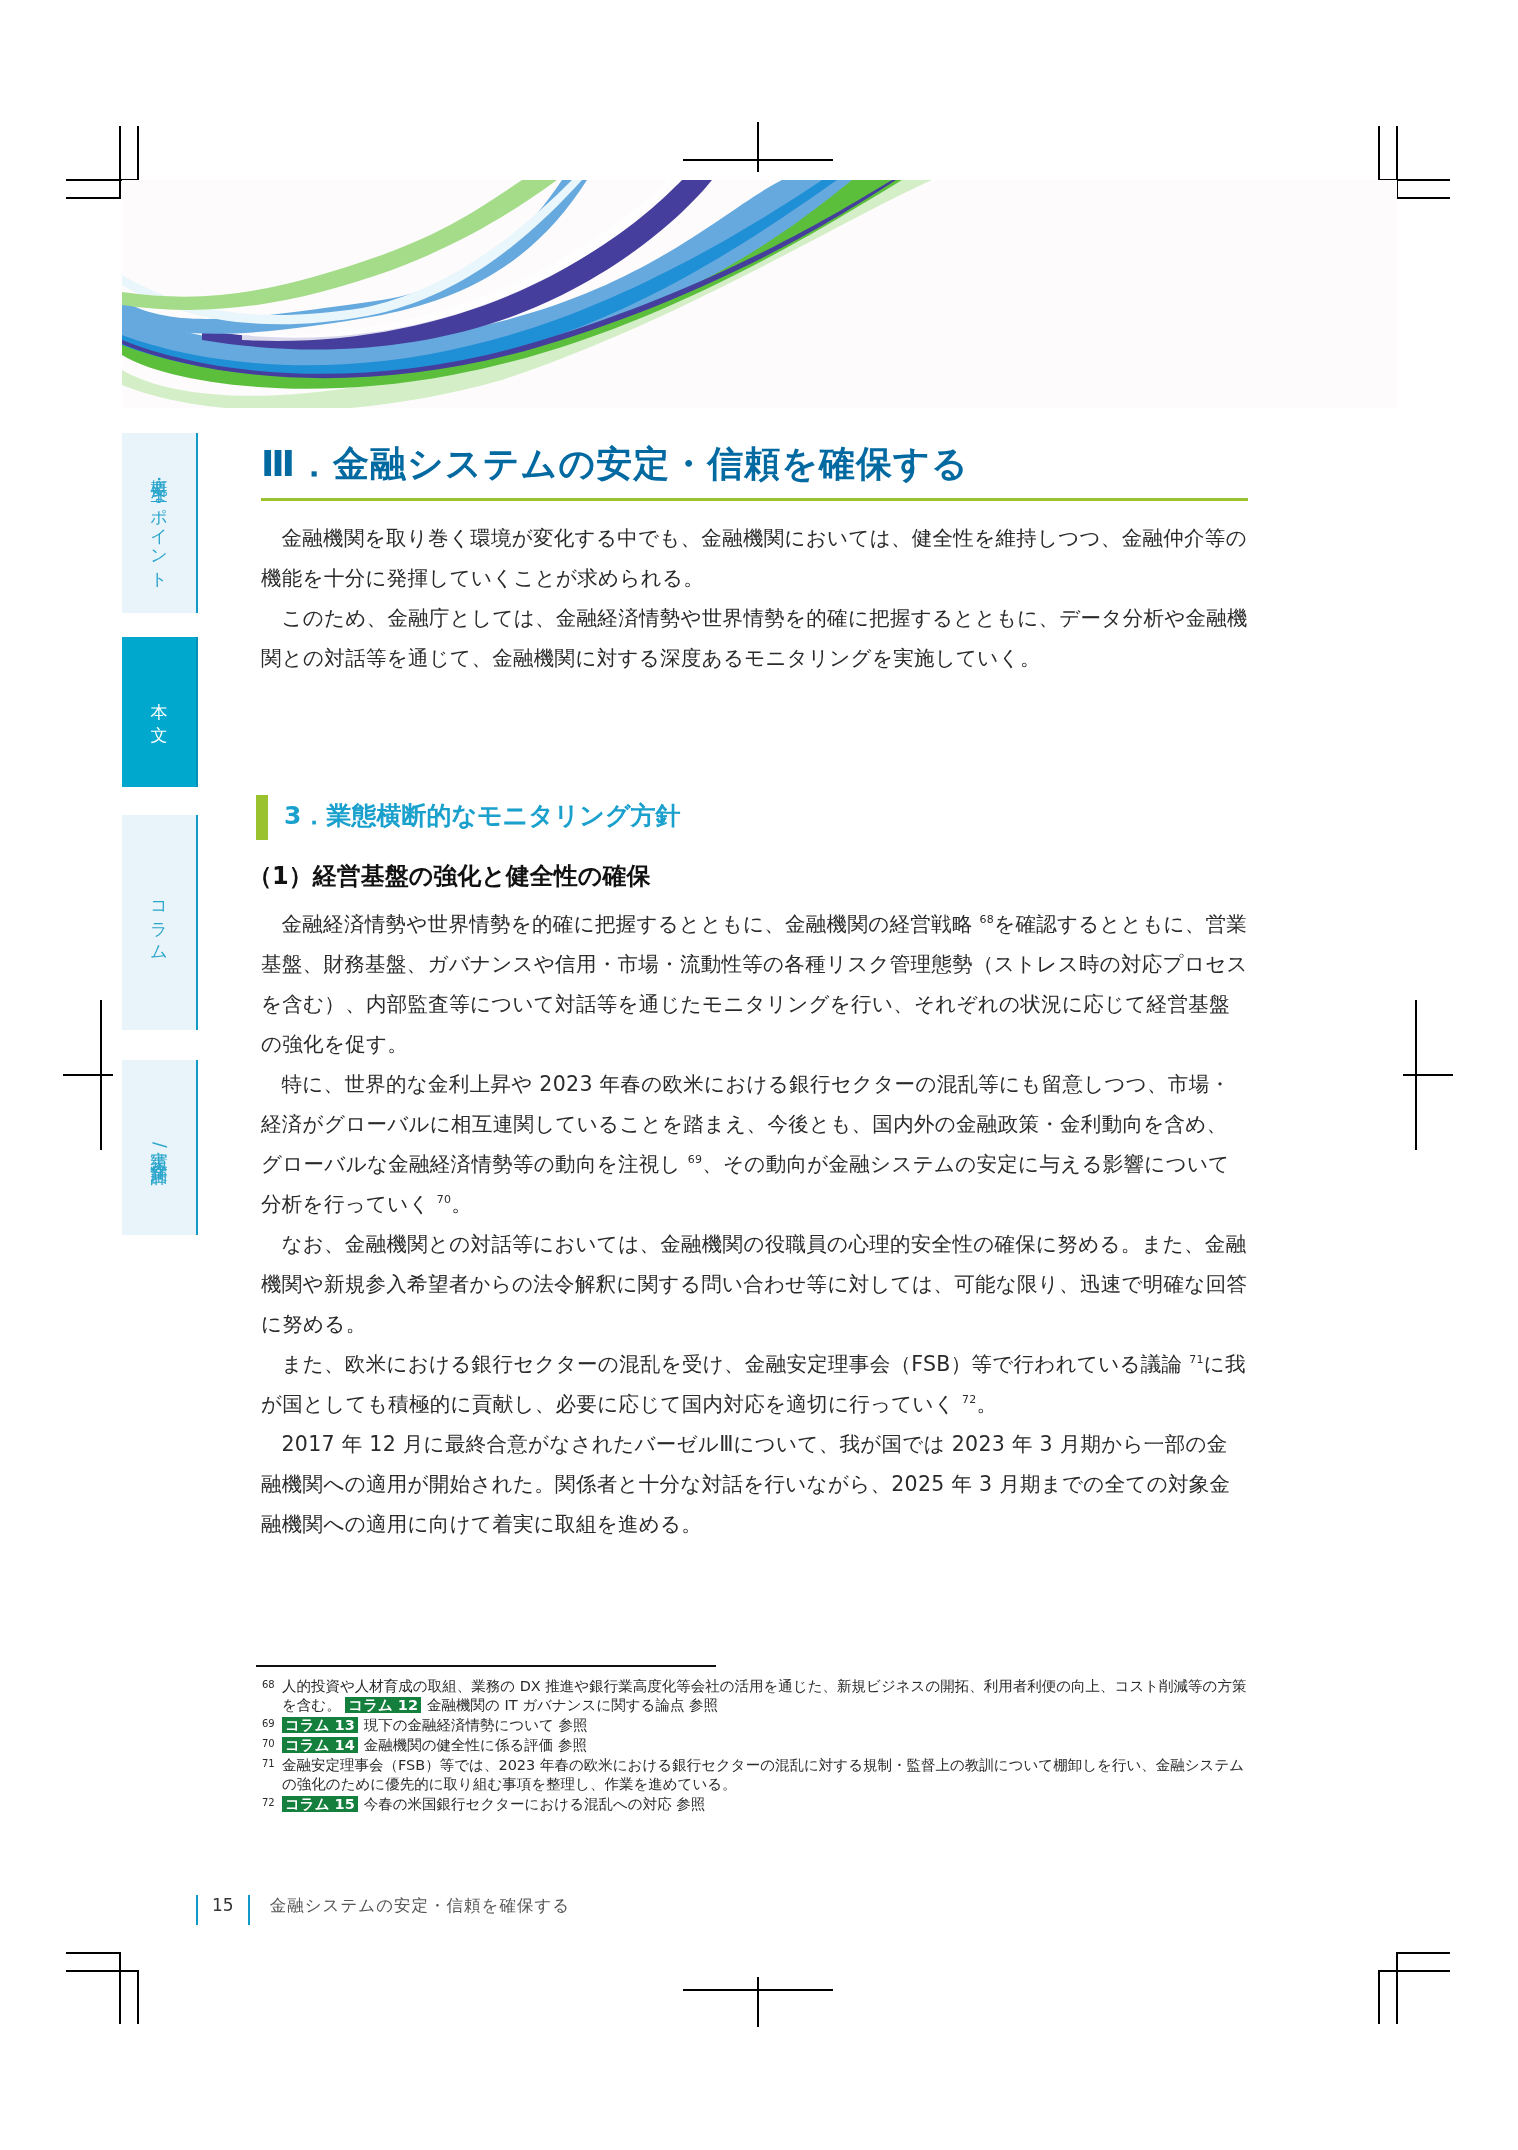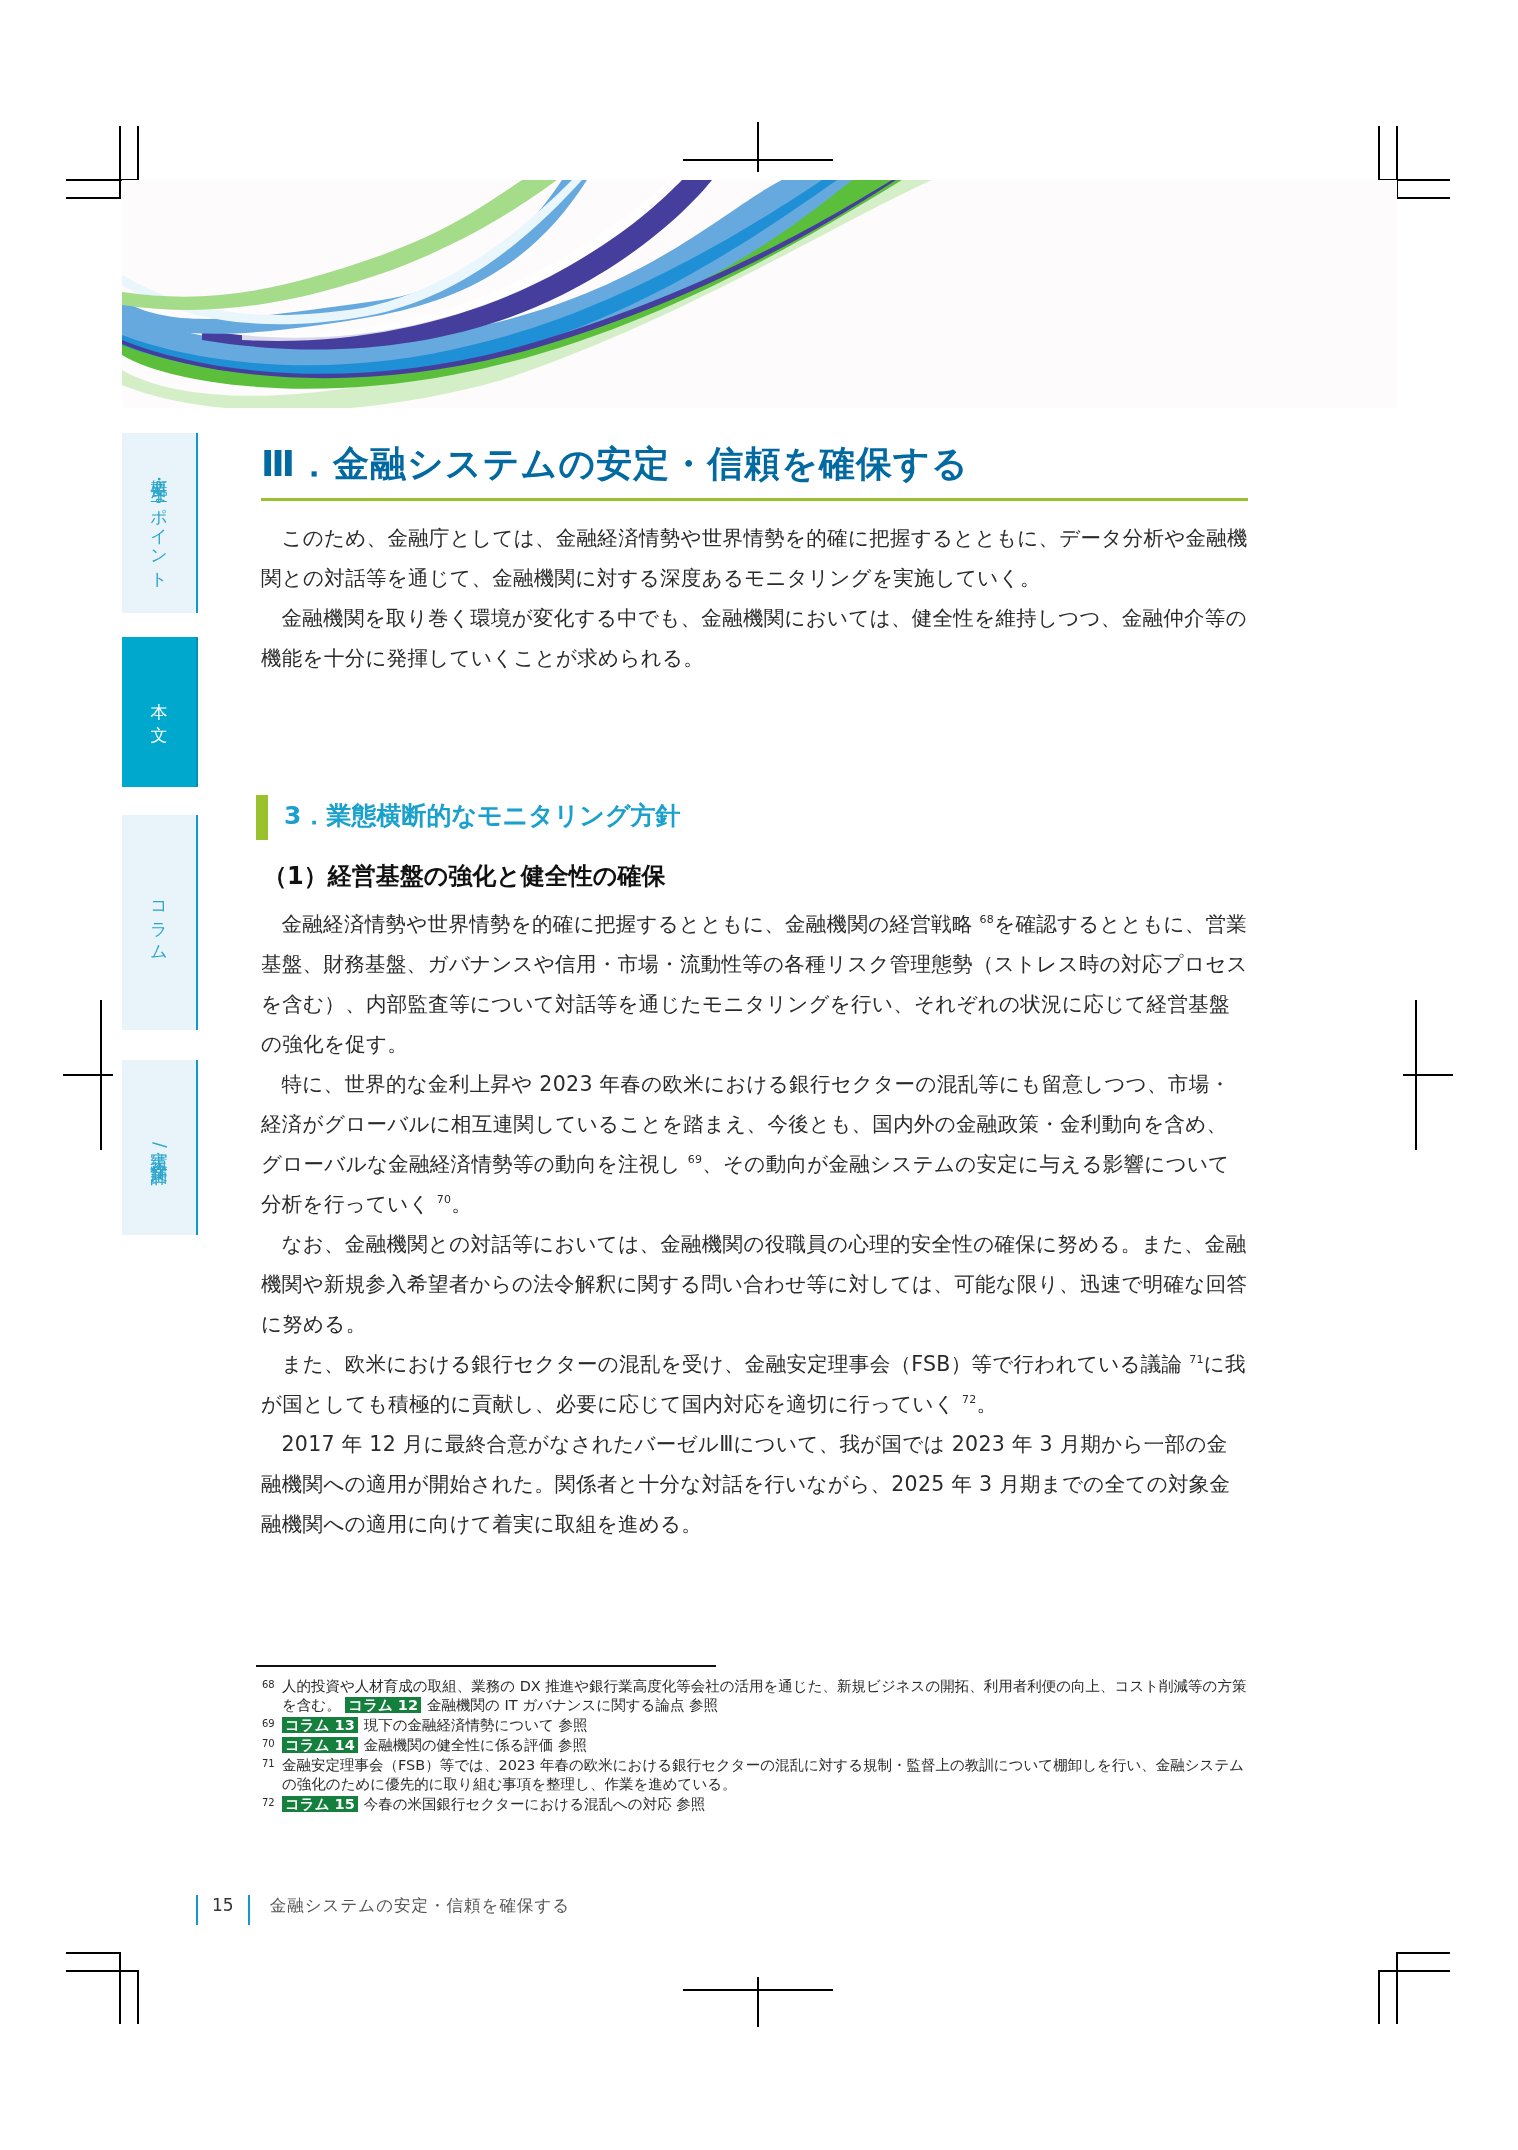--- a/index.html
+++ b/index.html
@@ -13,21 +13,21 @@
   .tab.active { background:#00a8cd; border-right-color:#0590b8; }
   .tab-label { writing-mode:vertical-rl; font-size:17px; color:#2aa5cc; letter-spacing:2px; line-height:1; }
   .tab.active .tab-label { color:#ffffff; letter-spacing:22px; }
   .title { position:absolute; left:261px; top:440px; font-size:36px; font-weight:bold; color:#0369a1; letter-spacing:1px; white-space:nowrap; }
   .title-rule { position:absolute; left:261px; top:498px; width:987px; height:3px; background:#99c22e; }
   .para { position:absolute; left:261px; width:987px; font-size:20.5px; line-height:40px; color:#2a2a2a; letter-spacing:0.3px; }
   .para p { margin:0; text-indent:1em; }
   sup { font-size:11px; vertical-align:super; line-height:0; }
   .sec-bar { position:absolute; left:256px; top:795px; width:12px; height:45px; background:#99c22e; }
   .sec-title { position:absolute; left:284px; top:799px; font-size:25px; font-weight:bold; color:#1aa0cc; white-space:nowrap; }
-  .sub-title { position:absolute; left:263px; top:860px; font-size:24px; font-weight:bold; color:#111; white-space:nowrap;text-align:right; }
+  .sub-title { position:absolute; left:248px; top:860px; font-size:24px; font-weight:bold; color:#111; white-space:nowrap;text-align:right; }
   .fn-rule { position:absolute; left:256px; top:1665px; width:460px; height:1.5px; background:#111; }
   .footnotes { position:absolute; left:262px; top:1677px; width:985px; font-size:14.5px; line-height:19px; color:#2a2a2a; }
   .fn { position:relative; padding-left:20px; margin-bottom:1px; }
   .fn-num { position:absolute; left:0; top:-2px; font-size:10px; }
   .tag { background:#15803d; color:#fff; font-weight:bold; padding:0 3px; margin-right:6px; }
   .footer { position:absolute; left:196px; top:1895px; height:30px; display:flex; font-size:17px; color:#333; }
   .footer .bar { width:2px; height:30px; background:#0f9ac8; }
   .footer .pg { padding:0 14px 0 14px; color:#333; font-size:17px; }
   .footer .ftitle { padding-left:20px; color:#555; font-size:16.5px; letter-spacing:1px; }
 </style>
@@ -101,22 +101,22 @@
   <span class="tab-label">コラム</span>
 </div>
 <div class="tab" style="top:1060px;height:175px;">
   <span class="tab-label">実績/作業計画</span>
 </div>
 
 <div class="title">Ⅲ．金融システムの安定・信頼を確保する</div>
 <div class="title-rule"></div>
 
 <div class="para" style="top:518px;">
+  <p>金融機関を取り巻く環境が変化する中でも、金融機関においては、健全性を維持しつつ、金融仲介等の機能を十分に発揮していくことが求められる。</p>
   <p>このため、金融庁としては、金融経済情勢や世界情勢を的確に把握するとともに、データ分析や金融機関との対話等を通じて、金融機関に対する深度あるモニタリングを実施していく。</p>
-  <p>金融機関を取り巻く環境が変化する中でも、金融機関においては、健全性を維持しつつ、金融仲介等の機能を十分に発揮していくことが求められる。</p>
 </div>
 
 <div class="sec-bar"></div>
 <div class="sec-title">3．業態横断的なモニタリング方針</div>
 <div class="sub-title">（1）経営基盤の強化と健全性の確保</div>
 
 <div class="para" style="top:904px;">
   <p><span>金融経済情勢や世界情勢を的確に把握するとともに、金融機関の経営戦略 </span><sup>68</sup><span>を確認するとともに、営業基盤、財務基盤、ガバナンスや信用・市場・流動性等の各種リスク管理態勢（ストレス時の対応プロセスを含む）、内部監査等について対話等を通じたモニタリングを行い、それぞれの状況に応じて経営基盤の強化を促す。</span></p>
   <p><span>特に、世界的な金利上昇や 2023 年春の欧米における銀行セクターの混乱等にも留意しつつ、市場・経済がグローバルに相互連関していることを踏まえ、今後とも、国内外の金融政策・金利動向を含め、グローバルな金融経済情勢等の動向を注視し </span><sup>69</sup><span>、その動向が金融システムの安定に与える影響について分析を行っていく </span><sup>70</sup><span>。</span></p>
   <p><span>なお、金融機関との対話等においては、金融機関の役職員の心理的安全性の確保に努める。また、金融機関や新規参入希望者からの法令解釈に関する問い合わせ等に対しては、可能な限り、迅速で明確な回答に努める。</span></p>

